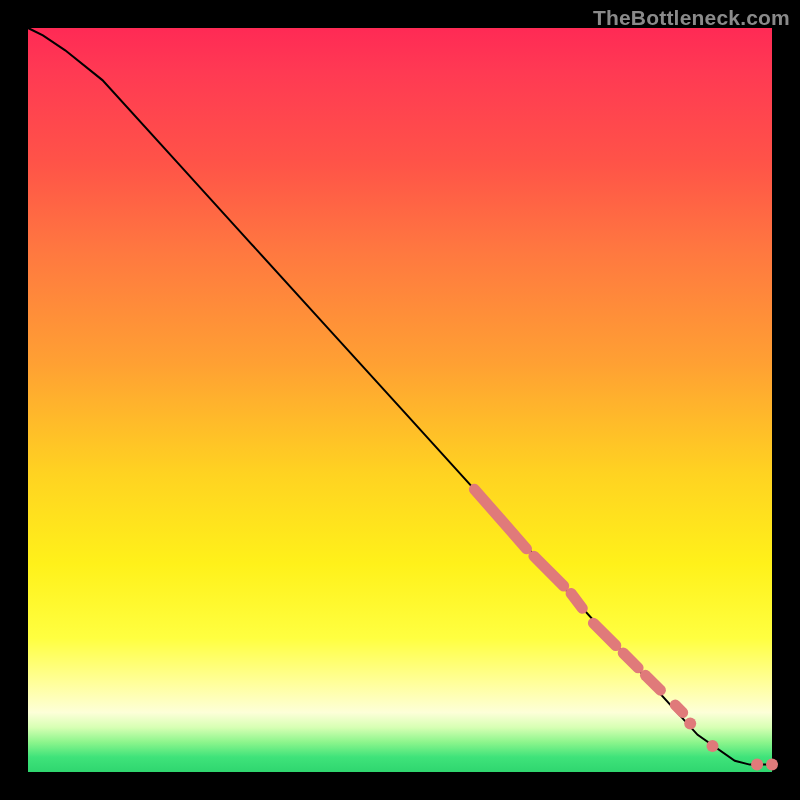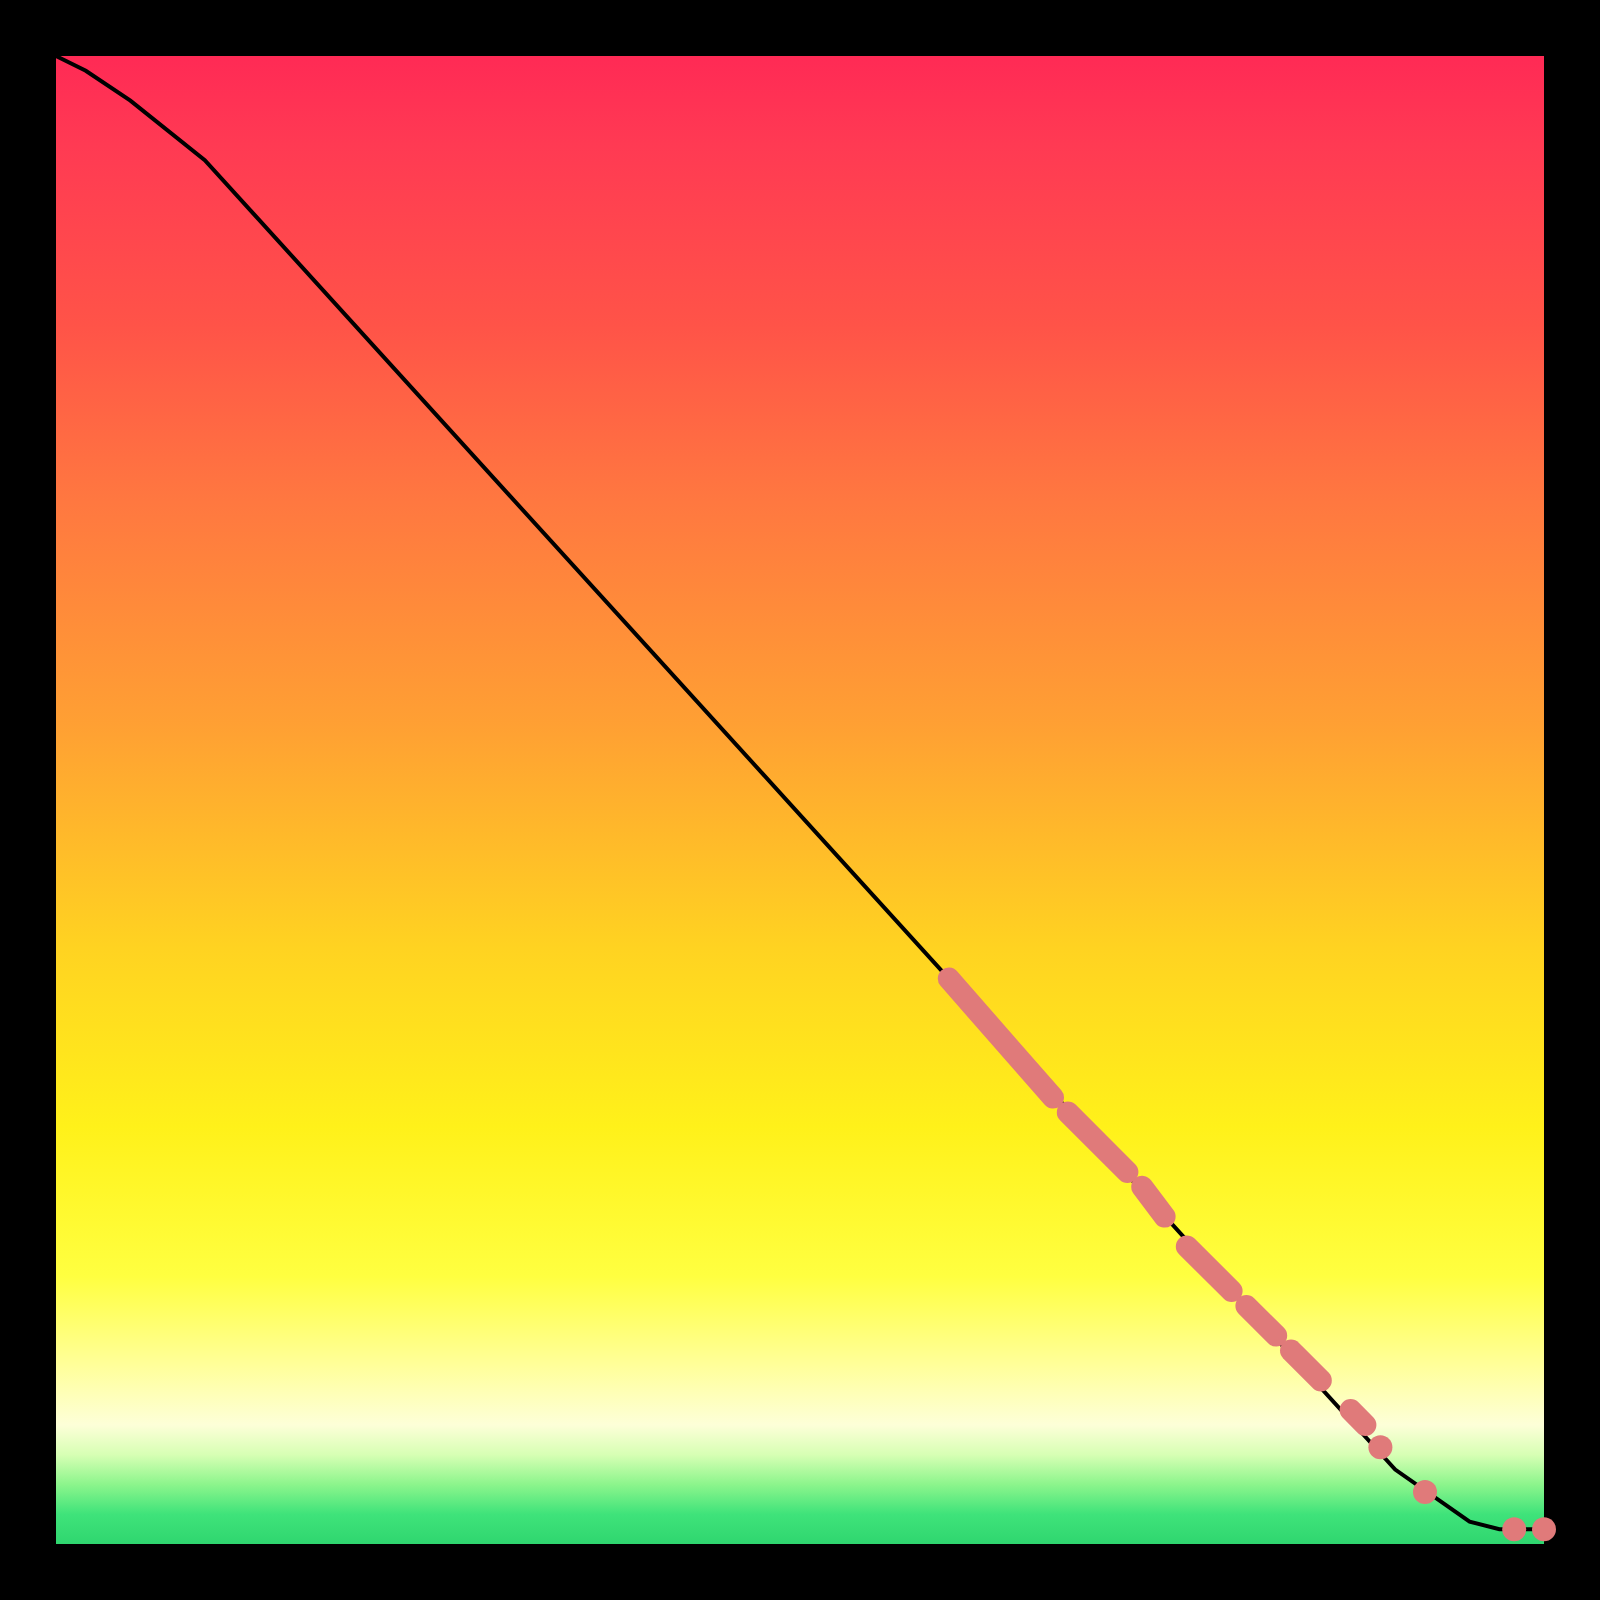--- a/index.html
+++ b/index.html
@@ -72,20 +72,21 @@
     font-size: 21px;
     font-weight: 600;
     color: #8a8a8a;
     letter-spacing: 0.2px;
   }
 </style>
 </head>
 <body>
 
 <div class="stage">
+  <div class="watermark">TheBottleneck.com</div>
 
   <div class="plot">
     <svg viewBox="0 0 744 744">
       <path class="curve" d="M0.0 0.0 L14.9 7.4 L37.2 22.3 L74.4 52.1 L148.8 133.9 L223.2 215.8 L297.6 297.6 L372.0 379.4 L446.4 461.3 L520.8 543.1 L595.2 625.0 L669.6 706.8 L706.8 732.8 L721.7 736.6 L744.0 736.6"></path>
       <g>
           <line x1="446.4" y1="461.3" x2="498.5" y2="520.8" class="thick"></line>
           <line x1="505.9" y1="528.2" x2="535.7" y2="558.0" class="thick"></line>
           <line x1="543.1" y1="565.4" x2="554.3" y2="580.3" class="thick"></line>
           <line x1="565.4" y1="595.2" x2="587.8" y2="617.5" class="thick"></line>
           <line x1="595.2" y1="625.0" x2="610.1" y2="639.8" class="thick"></line>

